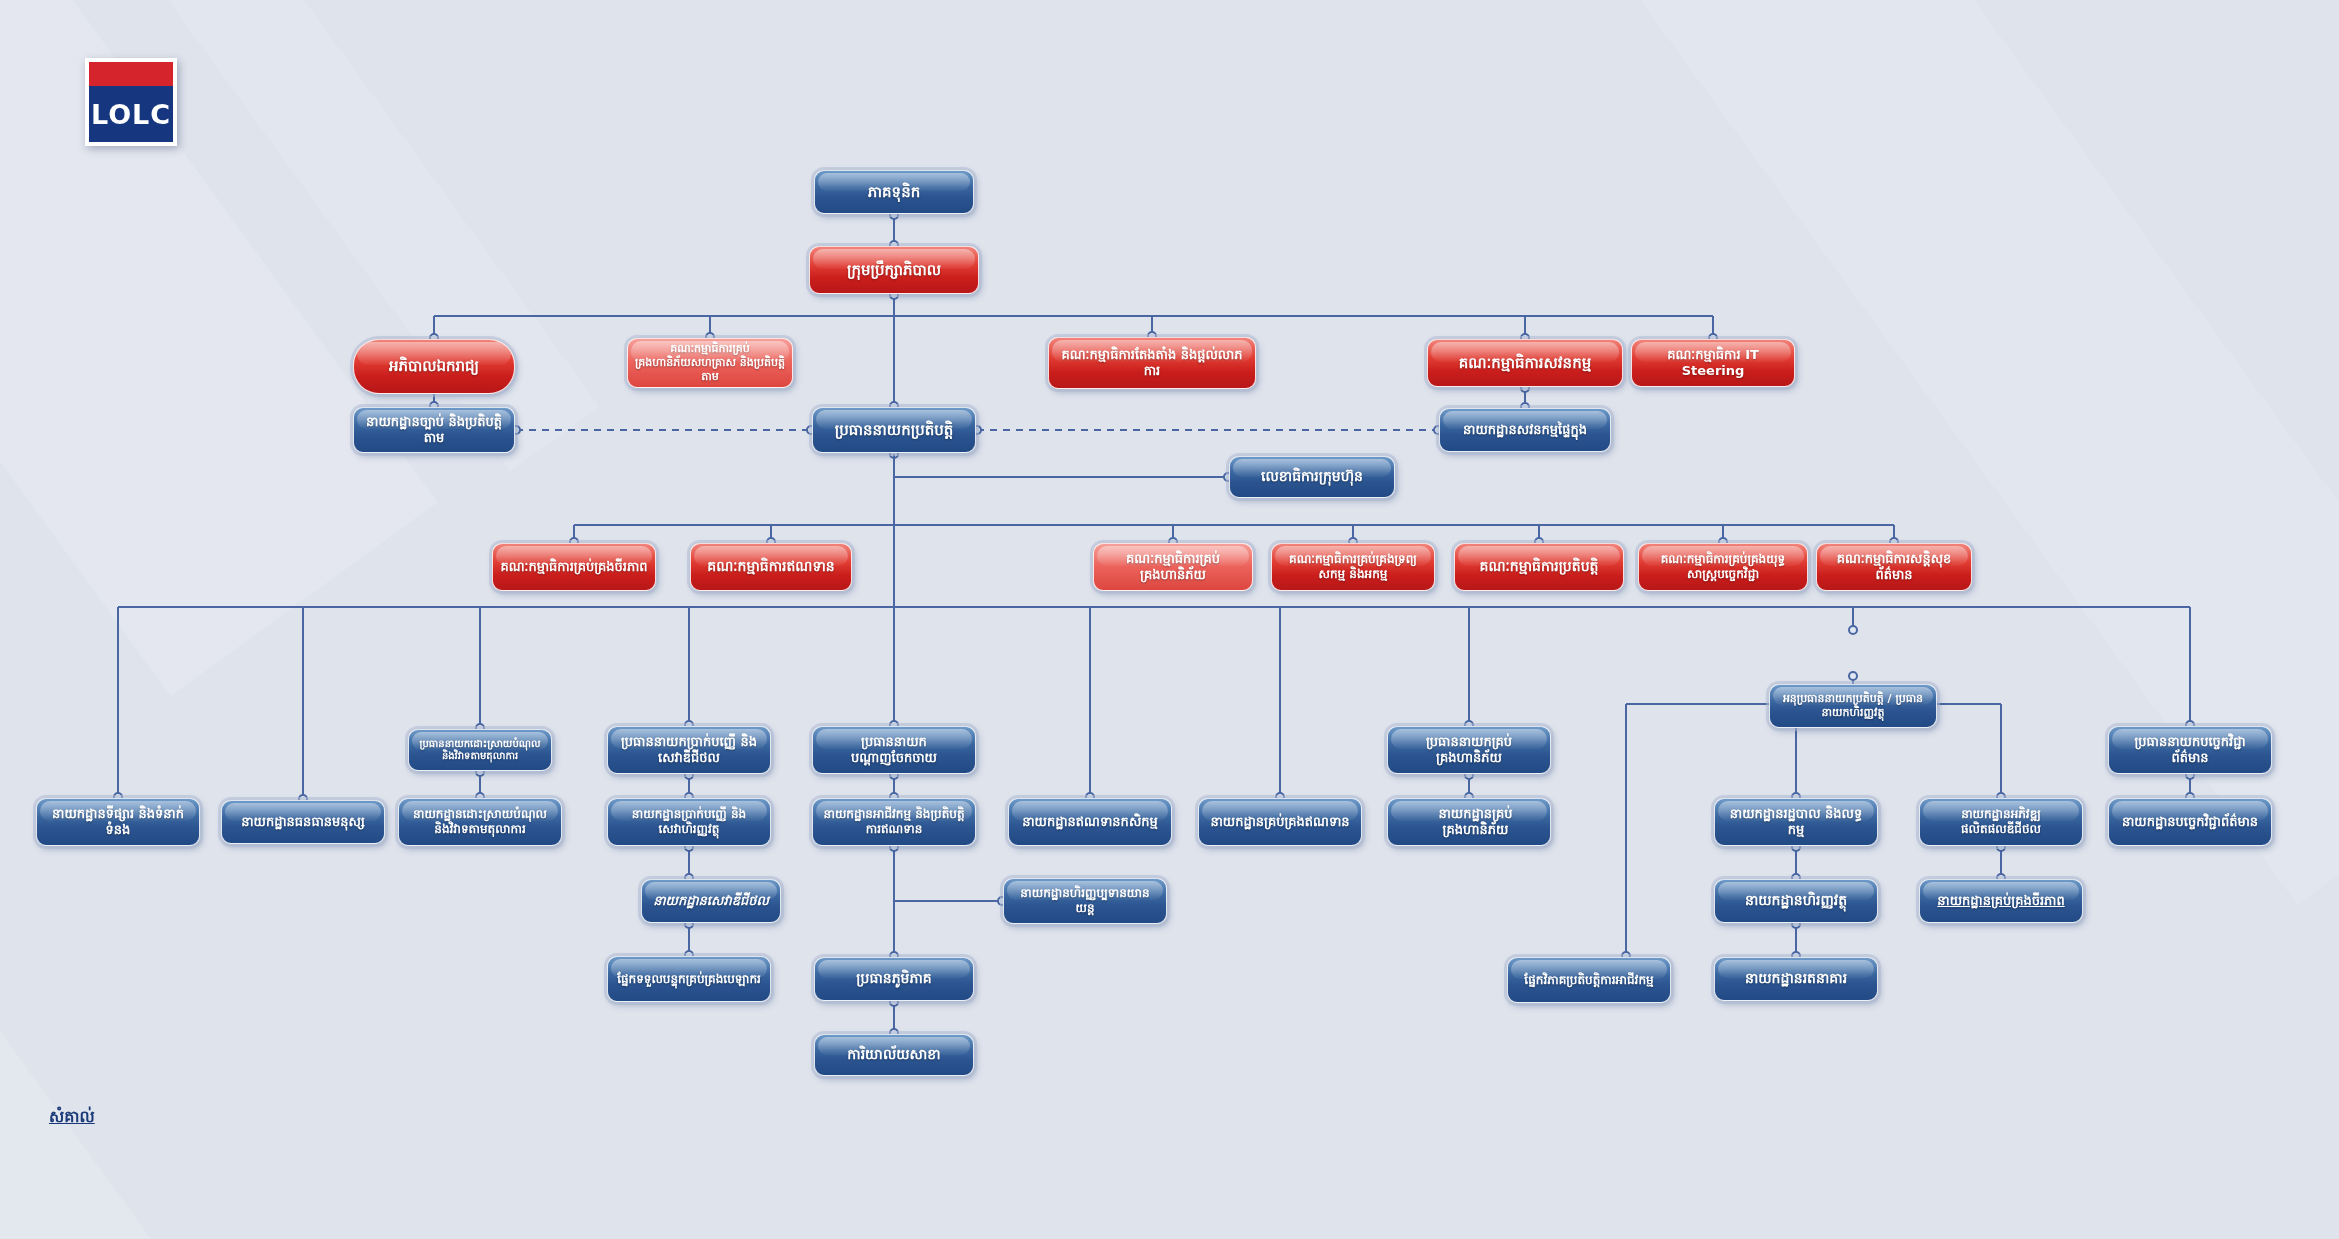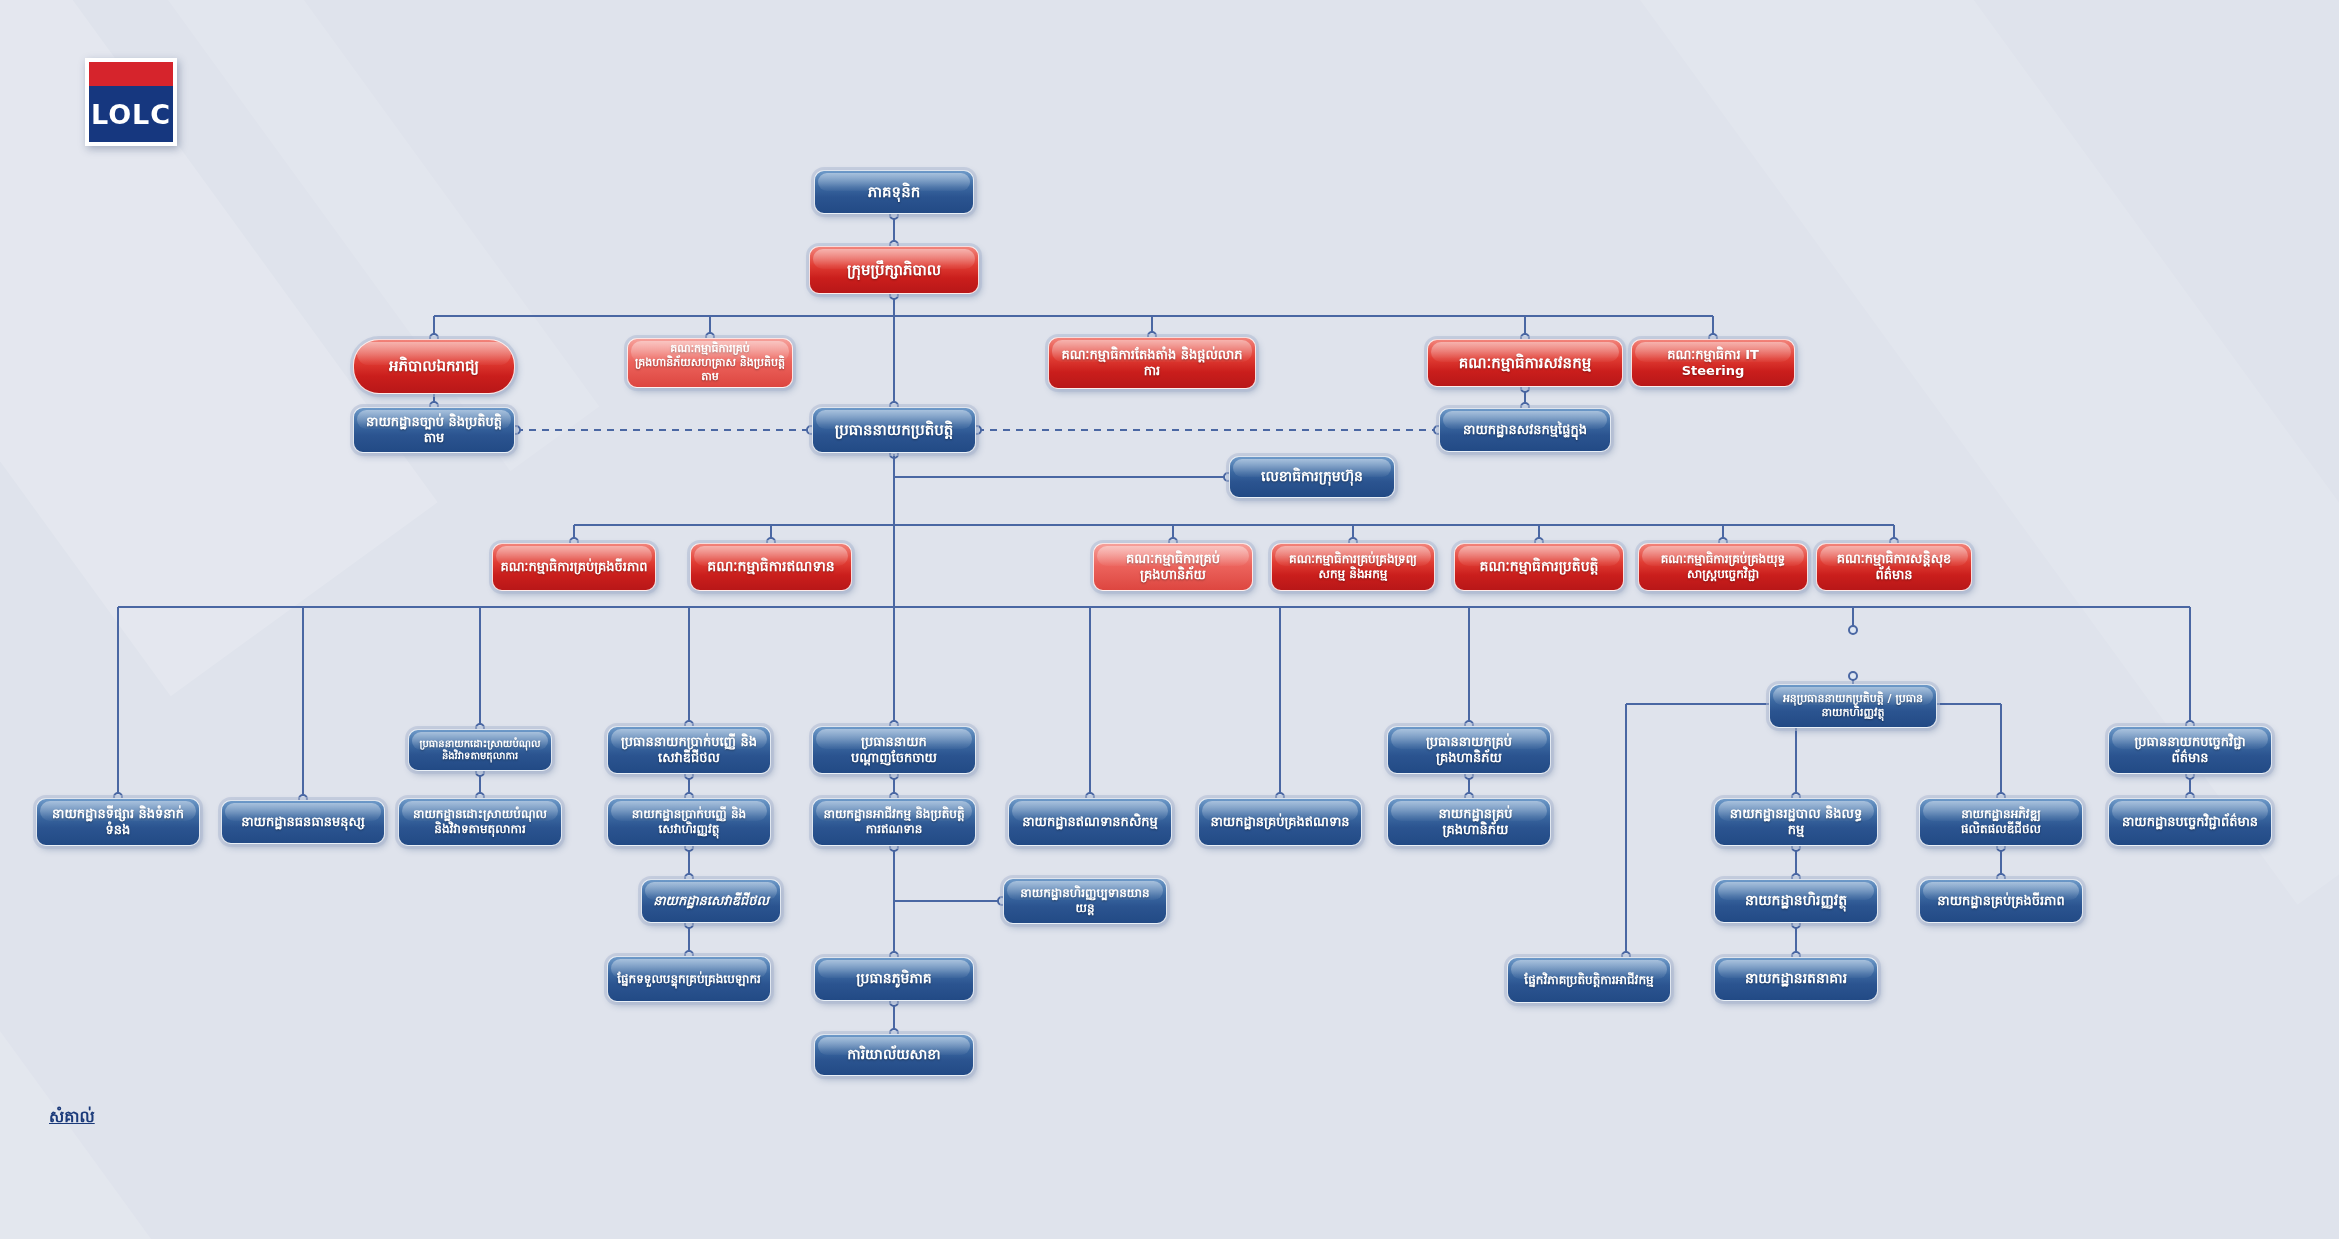--- a/index.html
+++ b/index.html
@@ -233,21 +233,21 @@
       <div class="node blue" style="left: 812px; top: 798px; width: 164px; height: 48px; font-size: 12px;">នាយកដ្ឋានអាជីវកម្ម និងប្រតិបត្តិការឥណទាន</div>
       <div class="node blue" style="left: 1008px; top: 798px; width: 164px; height: 48px; font-size: 13px;">នាយកដ្ឋានឥណទានកសិកម្ម</div>
       <div class="node blue" style="left: 1198px; top: 798px; width: 164px; height: 48px; font-size: 13px;">នាយកដ្ឋានគ្រប់គ្រងឥណទាន</div>
       <div class="node blue" style="left: 1387px; top: 798px; width: 164px; height: 48px; font-size: 13px; padding-left: 20px;">នាយកដ្ឋានគ្រប់គ្រងហានិភ័យ</div>
       <div class="node blue" style="left: 1714px; top: 798px; width: 164px; height: 48px; font-size: 13px;">នាយកដ្ឋានរដ្ឋបាល និងលទ្ធកម្ម</div>
       <div class="node blue" style="left: 1919px; top: 798px; width: 164px; height: 48px; font-size: 12px;">នាយកដ្ឋានអភិវឌ្ឍផលិតផលឌីជីថល</div>
       <div class="node blue" style="left: 2108px; top: 798px; width: 164px; height: 48px; font-size: 13px;">នាយកដ្ឋានបច្ចេកវិជ្ជាព័ត៌មាន</div>
       <div class="node blue" style="left: 641px; top: 879px; width: 140px; height: 44px; font-size: 13px; font-style: italic;">នាយកដ្ឋានសេវាឌីជីថល</div>
       <div class="node blue" style="left: 1003px; top: 878px; width: 164px; height: 46px; font-size: 12px;">នាយកដ្ឋានហិរញ្ញប្បទានយានយន្ត</div>
       <div class="node blue" style="left: 1714px; top: 879px; width: 164px; height: 44px; font-size: 14px;">នាយកដ្ឋានហិរញ្ញវត្ថុ</div>
-      <div class="node blue" style="left: 1919px; top: 879px; width: 164px; height: 44px; font-size: 13px;">នាយកដ្ឋានគ្រប់គ្រងចីរភាព</div>
+      <div class="node blue" style="left: 1919px; top: 879px; width: 164px; height: 44px; font-size: 13px; text-decoration: underline;">នាយកដ្ឋានគ្រប់គ្រងចីរភាព</div>
       <div class="node blue" style="left: 607px; top: 956px; width: 164px; height: 46px; font-size: 12px;">ផ្នែកទទួលបន្ទុកគ្រប់គ្រងបេឡាករ</div>
       <div class="node blue" style="left: 814px; top: 957px; width: 160px; height: 44px; font-size: 14px;">ប្រធានភូមិភាគ</div>
       <div class="node blue" style="left: 1507px; top: 957px; width: 164px; height: 46px; font-size: 12px;">ផ្នែកវិភាគប្រតិបត្តិការអាជីវកម្ម</div>
       <div class="node blue" style="left: 1714px; top: 957px; width: 164px; height: 44px; font-size: 14px;">នាយកដ្ឋានរតនាគារ</div>
       <div class="node blue" style="left: 814px; top: 1034px; width: 160px; height: 42px; font-size: 14px;">ការិយាល័យសាខា</div>
     </div>
 
   <div class="legend-wrap">
     <div class="legend-heading">សំគាល់</div>
   </div>

